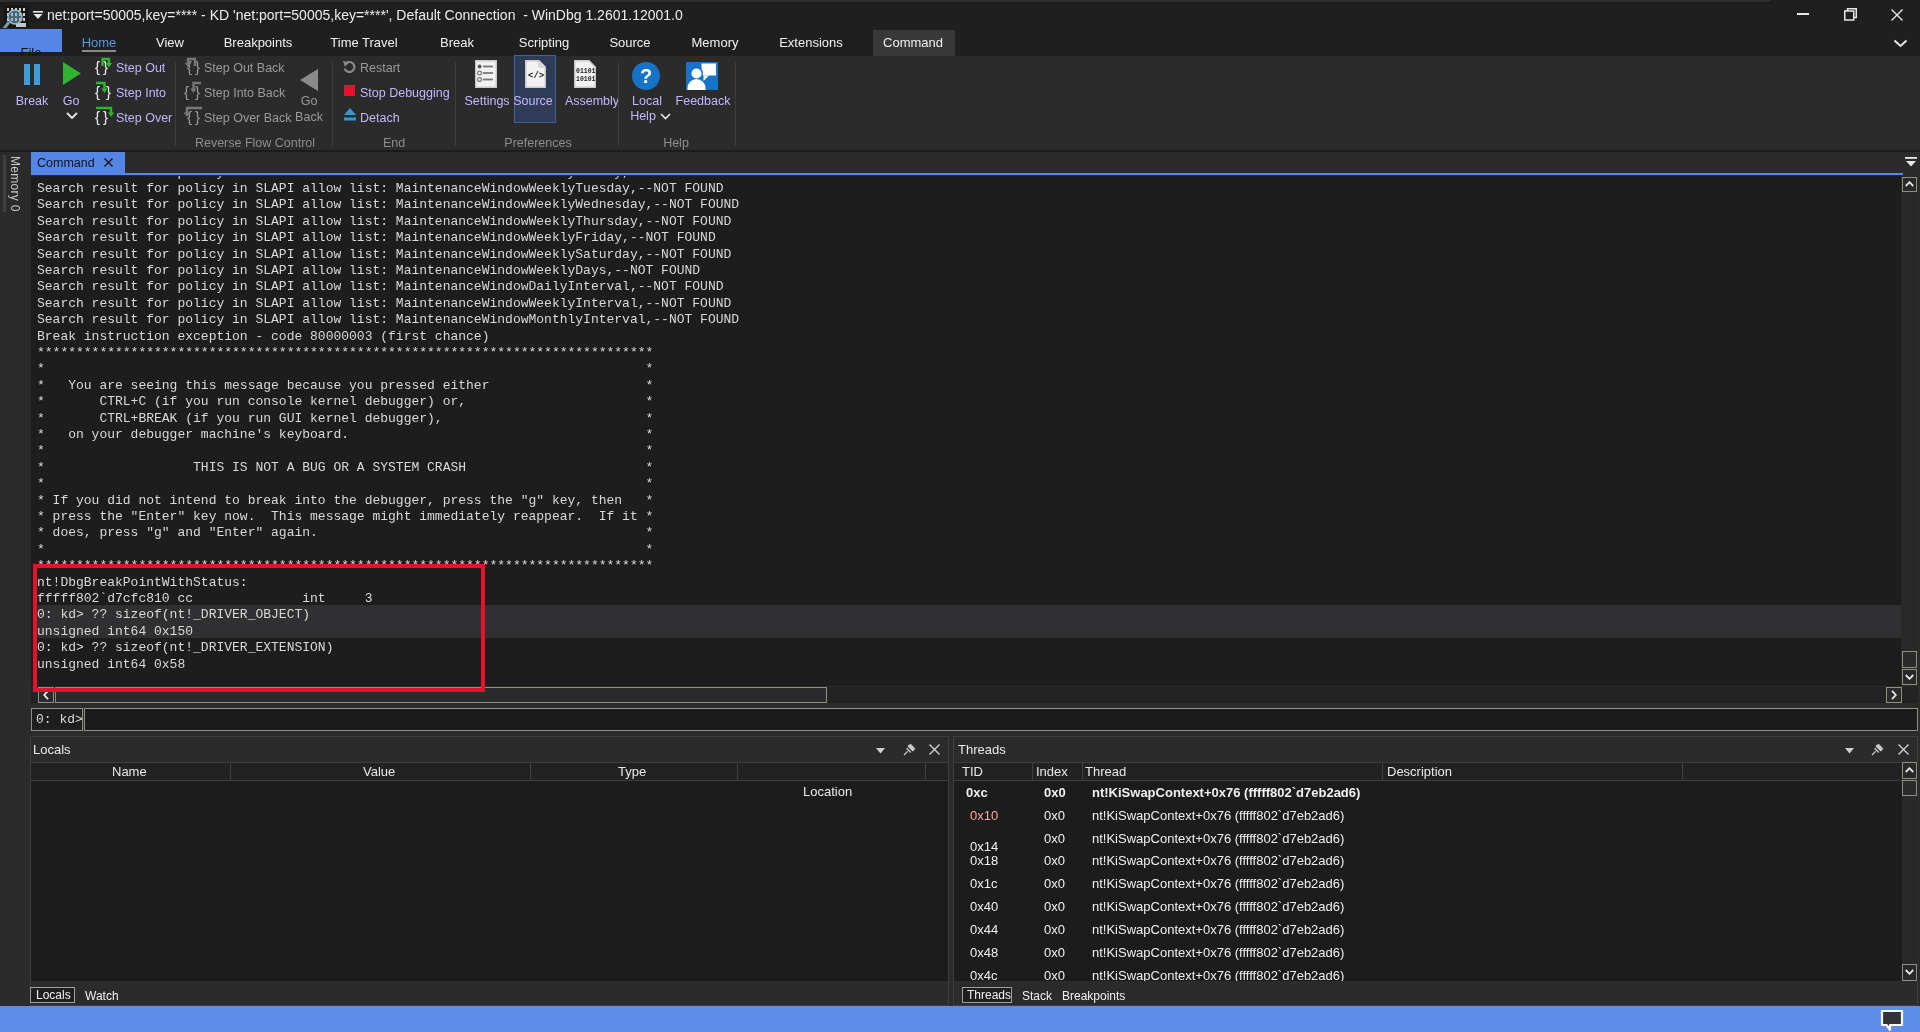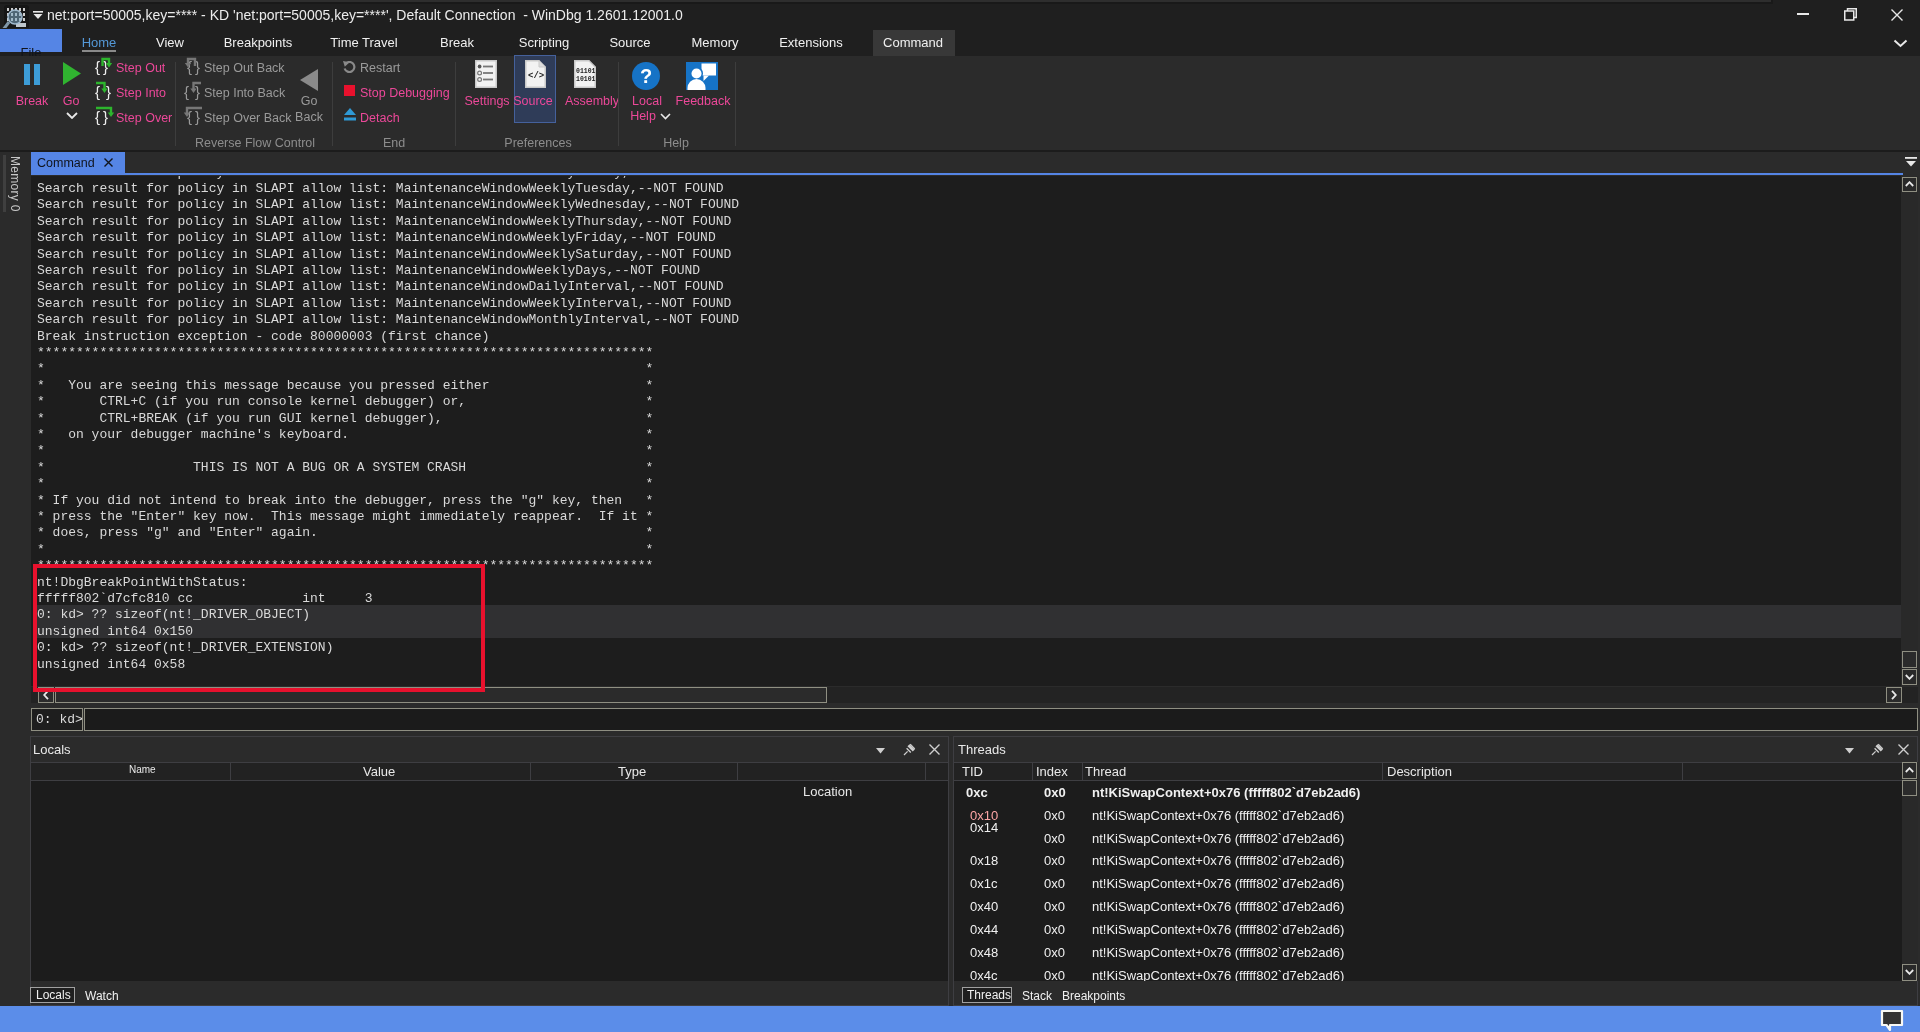--- a/index.html
+++ b/index.html
@@ -4,21 +4,21 @@
 *{margin:0;padding:0;box-sizing:border-box;}
 html,body{width:1920px;height:1032px;background:#2b2b2b;font-family:"Liberation Sans",sans-serif;overflow:hidden;position:relative;}
 .abs{position:absolute;}
 #titlebar{left:0;top:0;width:1920px;height:28px;background:#1f1f1f;}
 #tabrow{left:0;top:28px;width:1920px;height:28px;background:#1f1f1f;}
 #ribbon{left:0;top:56px;width:1920px;height:94px;background:#2b2b2b;}
 #ribbonline{left:0;top:150px;width:1920px;height:2px;background:#1c1c1c;}
 .ttext{color:#ececec;font-size:13px;}
 .tab{color:#f0f0f0;font-size:13px;top:35px;transform:translateX(-50%);white-space:nowrap;}
 .sep{top:62px;height:84px;width:1px;background:#3d3d3d;}
-.blabel{color:#ec4899;font-size:12.5px;white-space:nowrap;}
+.blabel{color:#c4b5fd;font-size:12.5px;white-space:nowrap;}
 .glabel{color:#8d8d8d;font-size:12.5px;top:136px;transform:translateX(-50%);white-space:nowrap;}
 .gray{color:#9a9a9a;}
 .console-pre{font-family:"Liberation Mono",monospace;font-size:13px;line-height:16.4px;color:#d9d9d9;white-space:pre;}
 .panel{background:#1b1b1b;border:1px solid #3e3e42;}
 .ptitle{color:#e8e8e8;font-size:13px;}
 svg{display:block;}
 </style></head>
 <body>
 
 <div class="abs" id="titlebar"></div>
@@ -288,21 +288,21 @@
       <path d="M3.6 5.2 L7.8 9.4" stroke-width="1.4"></path>
       <path d="M4.6 8.4 L1 12" stroke-width="1.2"></path>
     </g>
   </svg>
 <svg class="abs" style="left:929px;top:744px;" width="11" height="11" viewBox="0 0 11 11">
     <path d="M0.5 0.5 L10.5 10.5 M10.5 0.5 L0.5 10.5" stroke="#cfcfcf" stroke-width="1.4"></path>
   </svg>
 
 <div class="abs" style="left:31px;top:762px;width:917px;height:19px;background:#222222;border-top:1px solid #3e3e42;border-bottom:1px solid #3e3e42;"></div>
 <div class="abs" style="left:31px;top:781px;width:917px;height:200px;background:#1c1c1c;"></div>
-<div class="abs ptitle" style="left:112px;top:764px;font-size:10px;margin-left:17px;">Name</div>
+<div class="abs ptitle" style="left:112px;top:764px;font-size:13px;">Name</div>
 <div class="abs ptitle" style="left:363px;top:764px;font-size:13px;">Value</div>
 <div class="abs ptitle" style="left:618px;top:764px;font-size:13px;">Type</div>
 <div class="abs ptitle" style="left:803px;top:784px;font-size:13px;">Location</div>
 <div class="abs" style="left:230px;top:762px;width:1px;height:19px;background:#3e3e42;"></div>
 <div class="abs" style="left:530px;top:762px;width:1px;height:19px;background:#3e3e42;"></div>
 <div class="abs" style="left:737px;top:762px;width:1px;height:19px;background:#3e3e42;"></div>
 <div class="abs" style="left:925px;top:762px;width:1px;height:19px;background:#3e3e42;"></div>
 
 <div class="abs" style="left:30px;top:987px;width:45px;height:16px;border:1px solid #a0a0a0;background:#1f1f1f;color:#f0f0f0;font-size:12px;padding-left:5px;line-height:14px;">Locals</div>
 <div class="abs" style="left:85px;top:989px;color:#f0f0f0;font-size:12px;">Watch</div>
@@ -324,21 +324,21 @@
     <path d="M0.5 0.5 L10.5 10.5 M10.5 0.5 L0.5 10.5" stroke="#cfcfcf" stroke-width="1.4"></path>
   </svg>
 <div class="abs" style="left:954px;top:762px;width:948px;height:19px;background:#222222;border-top:1px solid #3e3e42;border-bottom:1px solid #3e3e42;"></div>
 <div class="abs" style="left:954px;top:781px;width:948px;height:200px;background:#1c1c1c;overflow:hidden;" id="threadbody">
     <div class="abs" style="left:12px;top:3.7px;color:#f0f0f0;font-size:13px;font-weight:bold;">0xc</div>
     <div class="abs" style="left:90px;top:3.7px;color:#f0f0f0;font-size:13px;font-weight:bold;">0x0</div>
     <div class="abs" style="left:138px;top:3.7px;color:#f0f0f0;font-size:13px;font-weight:bold;">nt!KiSwapContext+0x76 (fffff802`d7eb2ad6)</div>
     <div class="abs" style="left:16px;top:26.599999999999998px;color:#fca5a5;font-size:13px;font-weight:normal;">0x10</div>
     <div class="abs" style="left:90px;top:26.599999999999998px;color:#f0f0f0;font-size:13px;font-weight:normal;">0x0</div>
     <div class="abs" style="left:138px;top:26.599999999999998px;color:#f0f0f0;font-size:13px;font-weight:normal;">nt!KiSwapContext+0x76 (fffff802`d7eb2ad6)</div>
-    <div class="abs" style="left:16px;top:39px;color:#f0f0f0;font-size:13px;font-weight:normal;">0x14</div>
+    <div class="abs" style="left:16px;top:58px;color:#f0f0f0;font-size:13px;font-weight:normal;">0x14</div>
     <div class="abs" style="left:90px;top:49.5px;color:#f0f0f0;font-size:13px;font-weight:normal;">0x0</div>
     <div class="abs" style="left:138px;top:49.5px;color:#f0f0f0;font-size:13px;font-weight:normal;">nt!KiSwapContext+0x76 (fffff802`d7eb2ad6)</div>
     <div class="abs" style="left:16px;top:72.39999999999999px;color:#f0f0f0;font-size:13px;font-weight:normal;">0x18</div>
     <div class="abs" style="left:90px;top:72.39999999999999px;color:#f0f0f0;font-size:13px;font-weight:normal;">0x0</div>
     <div class="abs" style="left:138px;top:72.39999999999999px;color:#f0f0f0;font-size:13px;font-weight:normal;">nt!KiSwapContext+0x76 (fffff802`d7eb2ad6)</div>
     <div class="abs" style="left:16px;top:95.3px;color:#f0f0f0;font-size:13px;font-weight:normal;">0x1c</div>
     <div class="abs" style="left:90px;top:95.3px;color:#f0f0f0;font-size:13px;font-weight:normal;">0x0</div>
     <div class="abs" style="left:138px;top:95.3px;color:#f0f0f0;font-size:13px;font-weight:normal;">nt!KiSwapContext+0x76 (fffff802`d7eb2ad6)</div>
     <div class="abs" style="left:16px;top:118.2px;color:#f0f0f0;font-size:13px;font-weight:normal;">0x40</div>
     <div class="abs" style="left:90px;top:118.2px;color:#f0f0f0;font-size:13px;font-weight:normal;">0x0</div>

